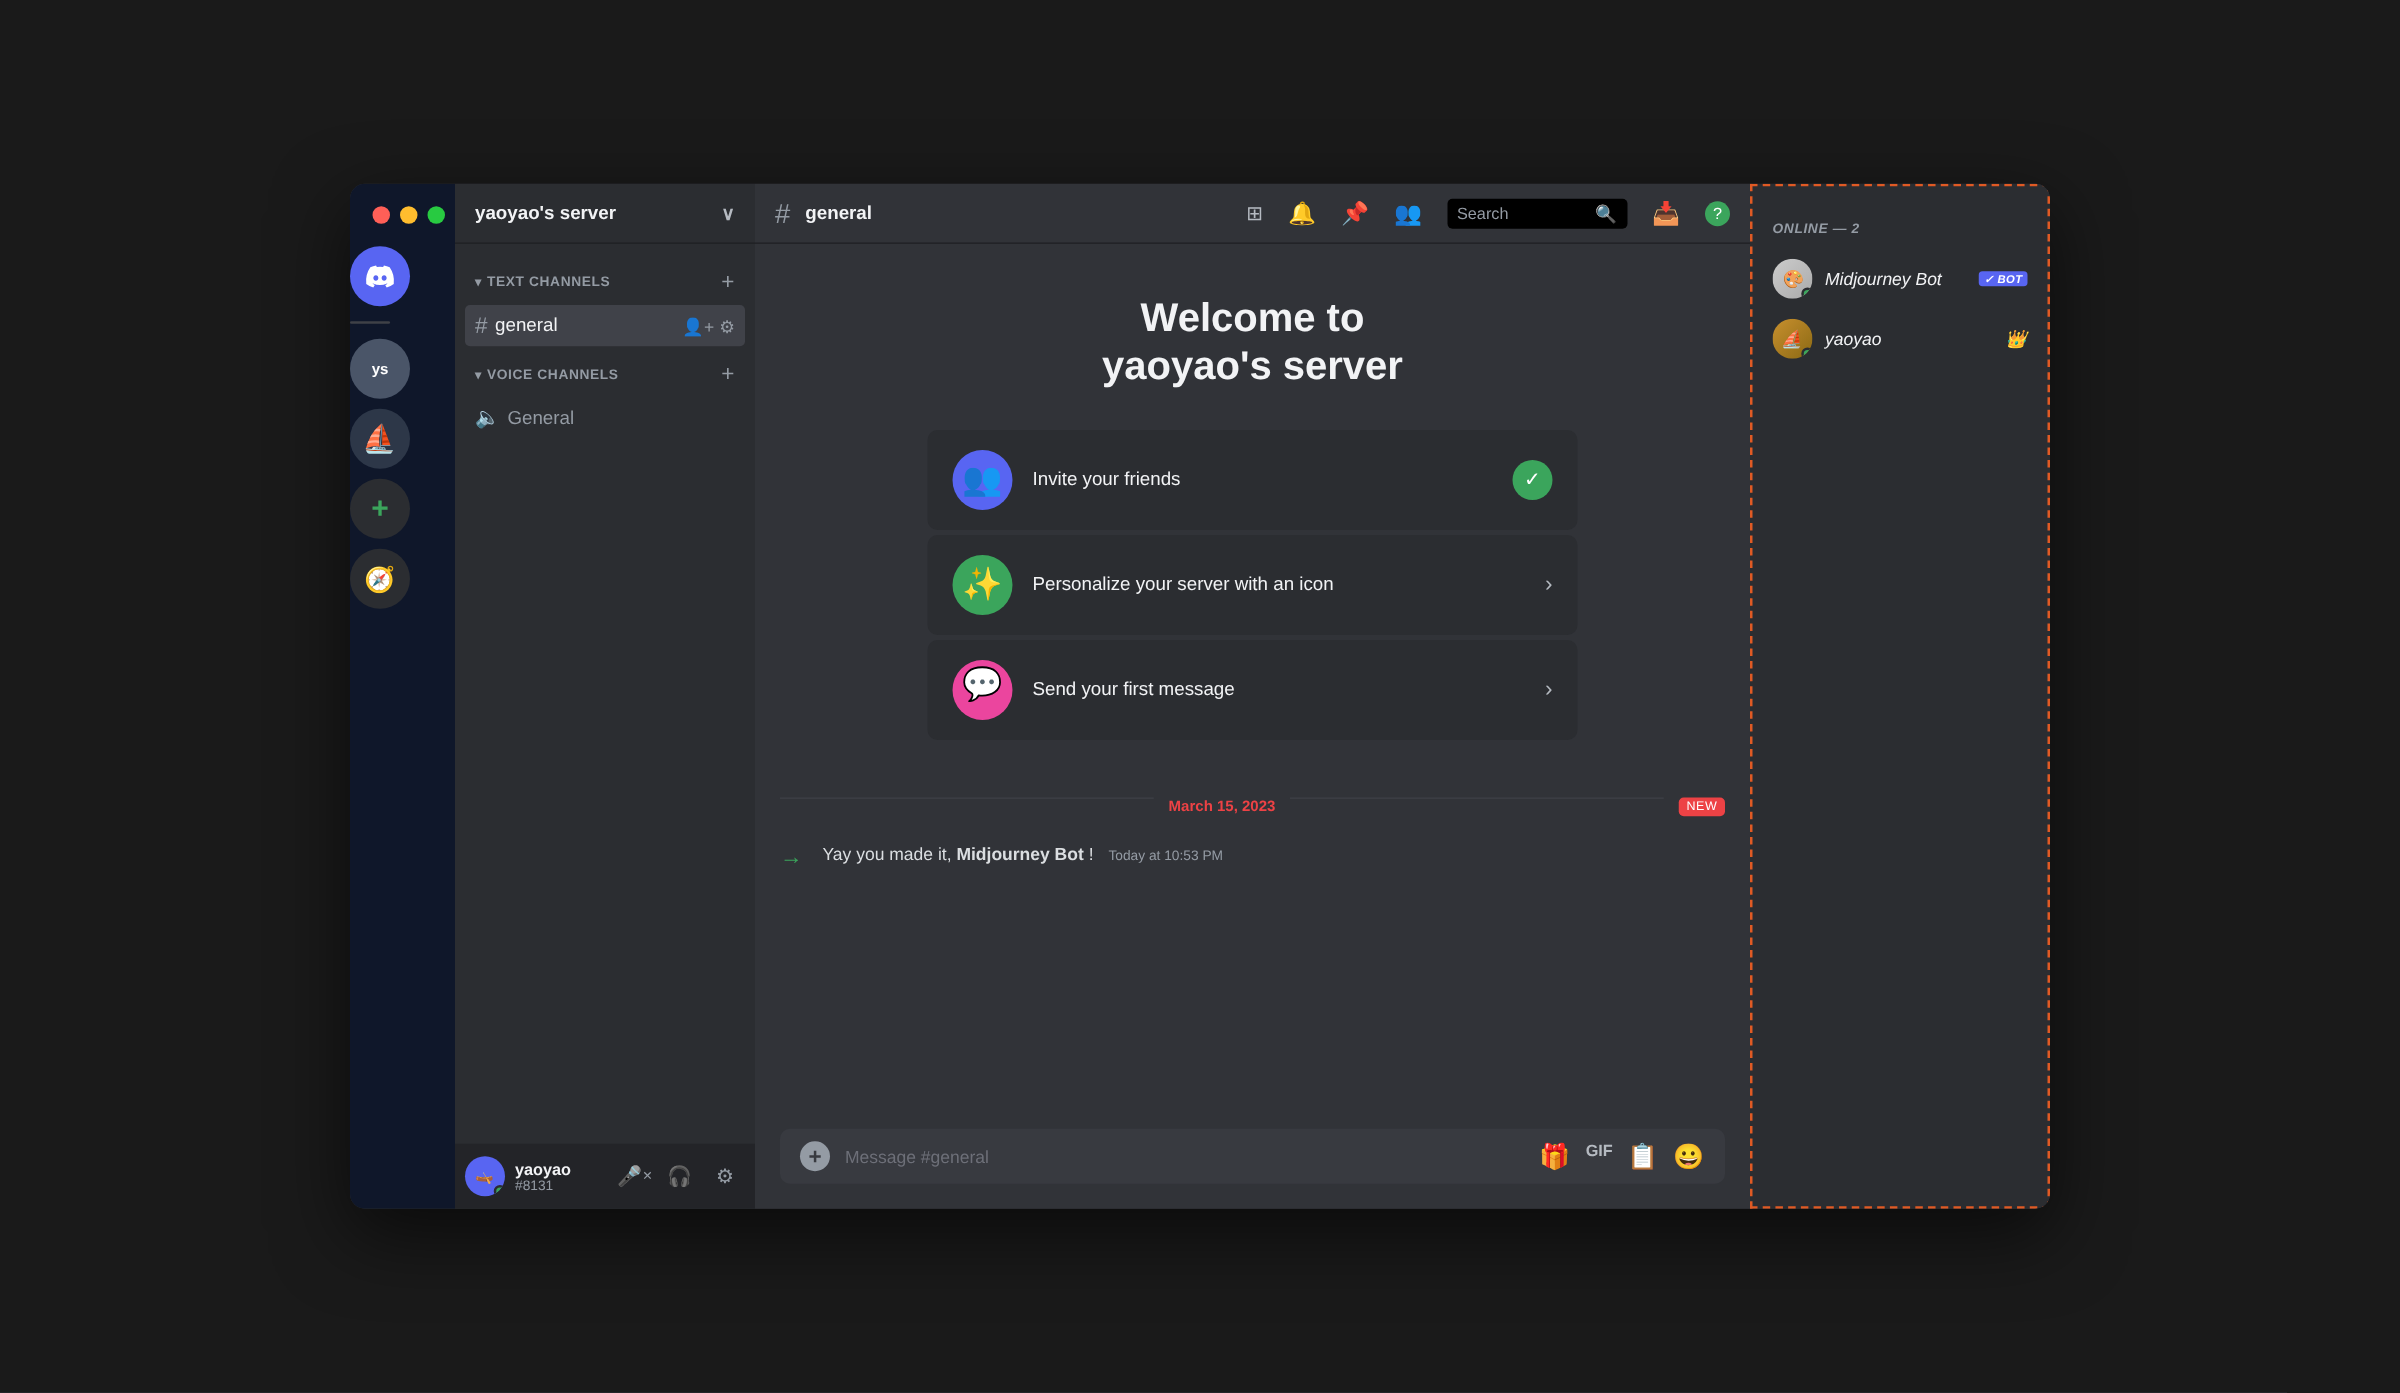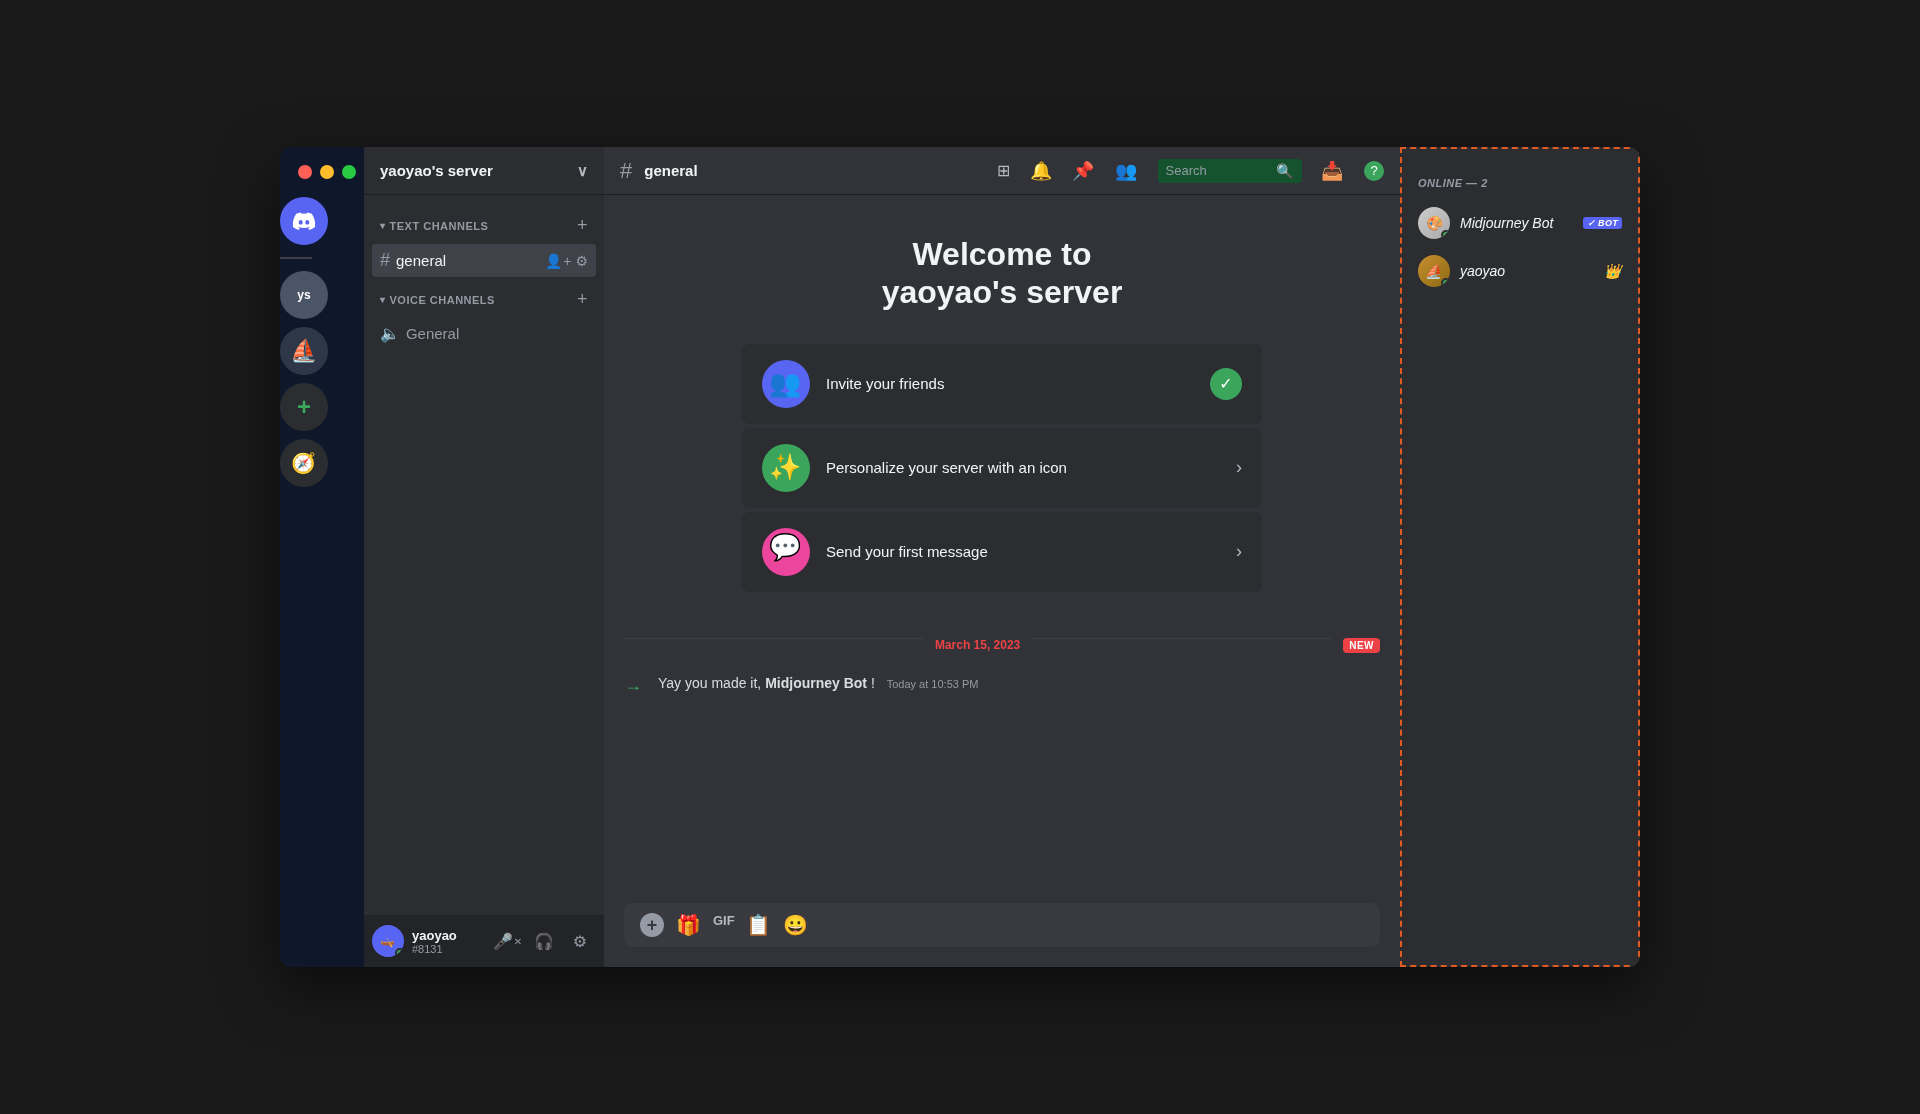--- a/index.html
+++ b/index.html
@@ -249,21 +249,21 @@
     }
     .header-icons {
       margin-left: auto;
       display: flex;
       align-items: center;
       gap: 20px;
       color: #b5bac1;
       font-size: 20px;
     }
     .search-bar {
-      background: #14532d;
+      background: #000000;
       border-radius: 4px;
       height: 24px;
       width: 144px;
       display: flex;
       align-items: center;
       padding: 0 8px;
       gap: 4px;
       cursor: text;
     }
     .search-bar-text {
@@ -374,21 +374,21 @@
     }
     .divider-date {
       font-size: 12px;
       font-weight: 600;
       color: #949ba4;
     }
     .new-badge {
       background: #ed4245;
       color: white;
       font-size: 10px;
-      font-weight: 700;
+      font-weight: 400;
       padding: 2px 6px;
       border-radius: 4px;
       letter-spacing: 0.5px;
     }
 
     
     .message {
       display: flex;
       align-items: flex-start;
       padding: 4px 20px;
@@ -709,20 +709,21 @@
           <span class="message-bold">Midjourney Bot</span>
           <span>!</span>
           <span class="message-time">Today at 10:53 PM</span>
         </div>
       </div>
     </div>
 
     <div class="message-input-area">
       <div class="message-input-bar">
         <div class="add-button">+</div>
+        <span class="input-placeholder">Message #general</span>
         <div class="input-icons">
           <span>🎁</span>
           <span style="font-size:13px; font-weight:700; color:#b5bac1;">GIF</span>
           <span>📋</span>
           <span>😀</span>
         </div>
       </div>
     </div>
   </div>
 

